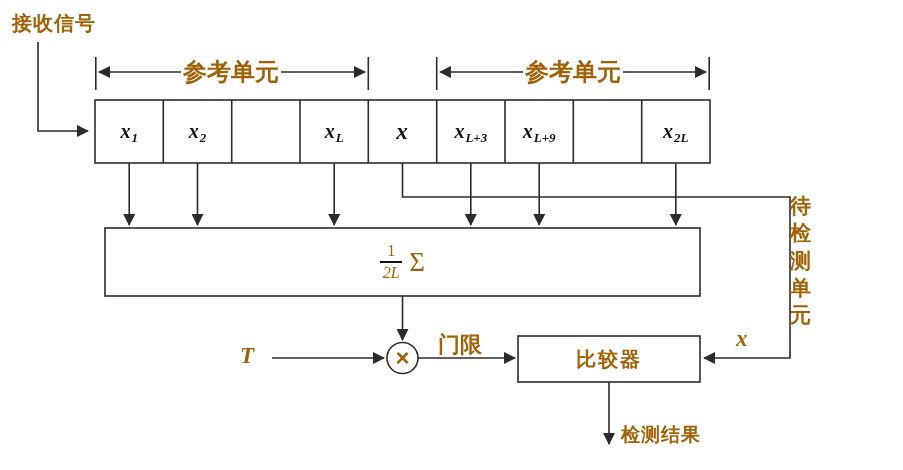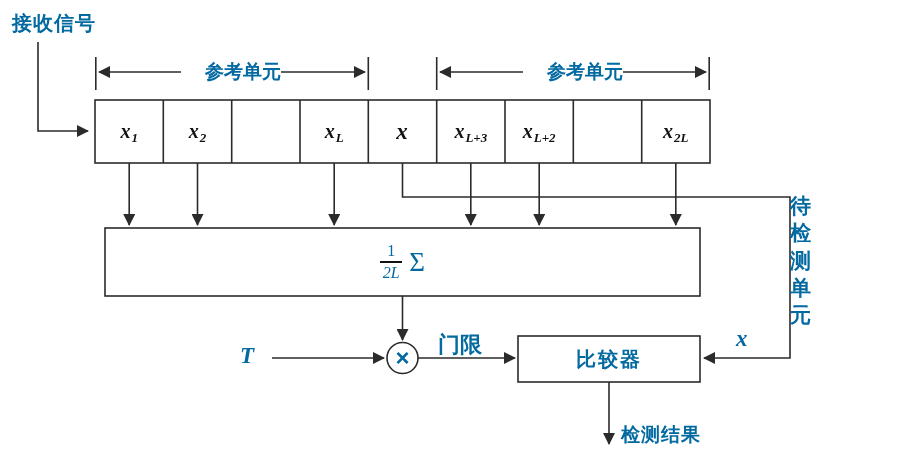--- a/index.html
+++ b/index.html
@@ -5,29 +5,29 @@
   * { margin:0; padding:0; box-sizing:border-box; }
   html,body { background:#ffffff; }
   body { font-family:"Liberation Sans", sans-serif; color:#111111; }
 
   .stage {
     position:relative; width:903px; height:470px;
     background:#ffffff; overflow:hidden;
   }
   .stage svg { position:absolute; left:0; top:0; }
 
-  .label { position:absolute; color:#0369a1; white-space:nowrap; }
+  .label { position:absolute; color:#a16207; white-space:nowrap; }
 
   .cn { font-weight:bold; font-family:"Liberation Sans", sans-serif; }
 
   .input-label { left:12px; top:10px; font-size:20px; letter-spacing:1px; }
 
   .ref-label {
     top:59px; width:100px; height:26px; line-height:26px;
-    text-align:right; font-size:19px; background:#ffffff;
+    text-align:center; font-size:24px; background:#ffffff;
   }
   .ref-left  { left:181px; }
   .ref-right { left:523px; }
 
   .cell {
     position:absolute; top:100px; height:63px;
     display:flex; align-items:center; justify-content:center;
   }
   .cell .main {
     font-family:"Liberation Serif", serif;
@@ -160,21 +160,21 @@
   <div class="cell cut" style="left:368.3px;width:68.3px;">
     <span class="main">x</span>
       <span class="sub"></span>
   </div>
   <div class="cell" style="left:436.7px;width:68.3px;">
     <span class="main">x</span>
       <span class="sub">L+3</span>
   </div>
   <div class="cell" style="left:505px;width:68.3px;">
     <span class="main">x</span>
-      <span class="sub">L+2</span>
+      <span class="sub">L+9</span>
   </div>
   <div class="cell" style="left:573.3px;width:68.3px;">
     <span class="main"></span>
       <span class="sub"></span>
   </div>
   <div class="cell" style="left:641.7px;width:68.3px;">
     <span class="main">x</span>
       <span class="sub">2L</span>
   </div>
 

